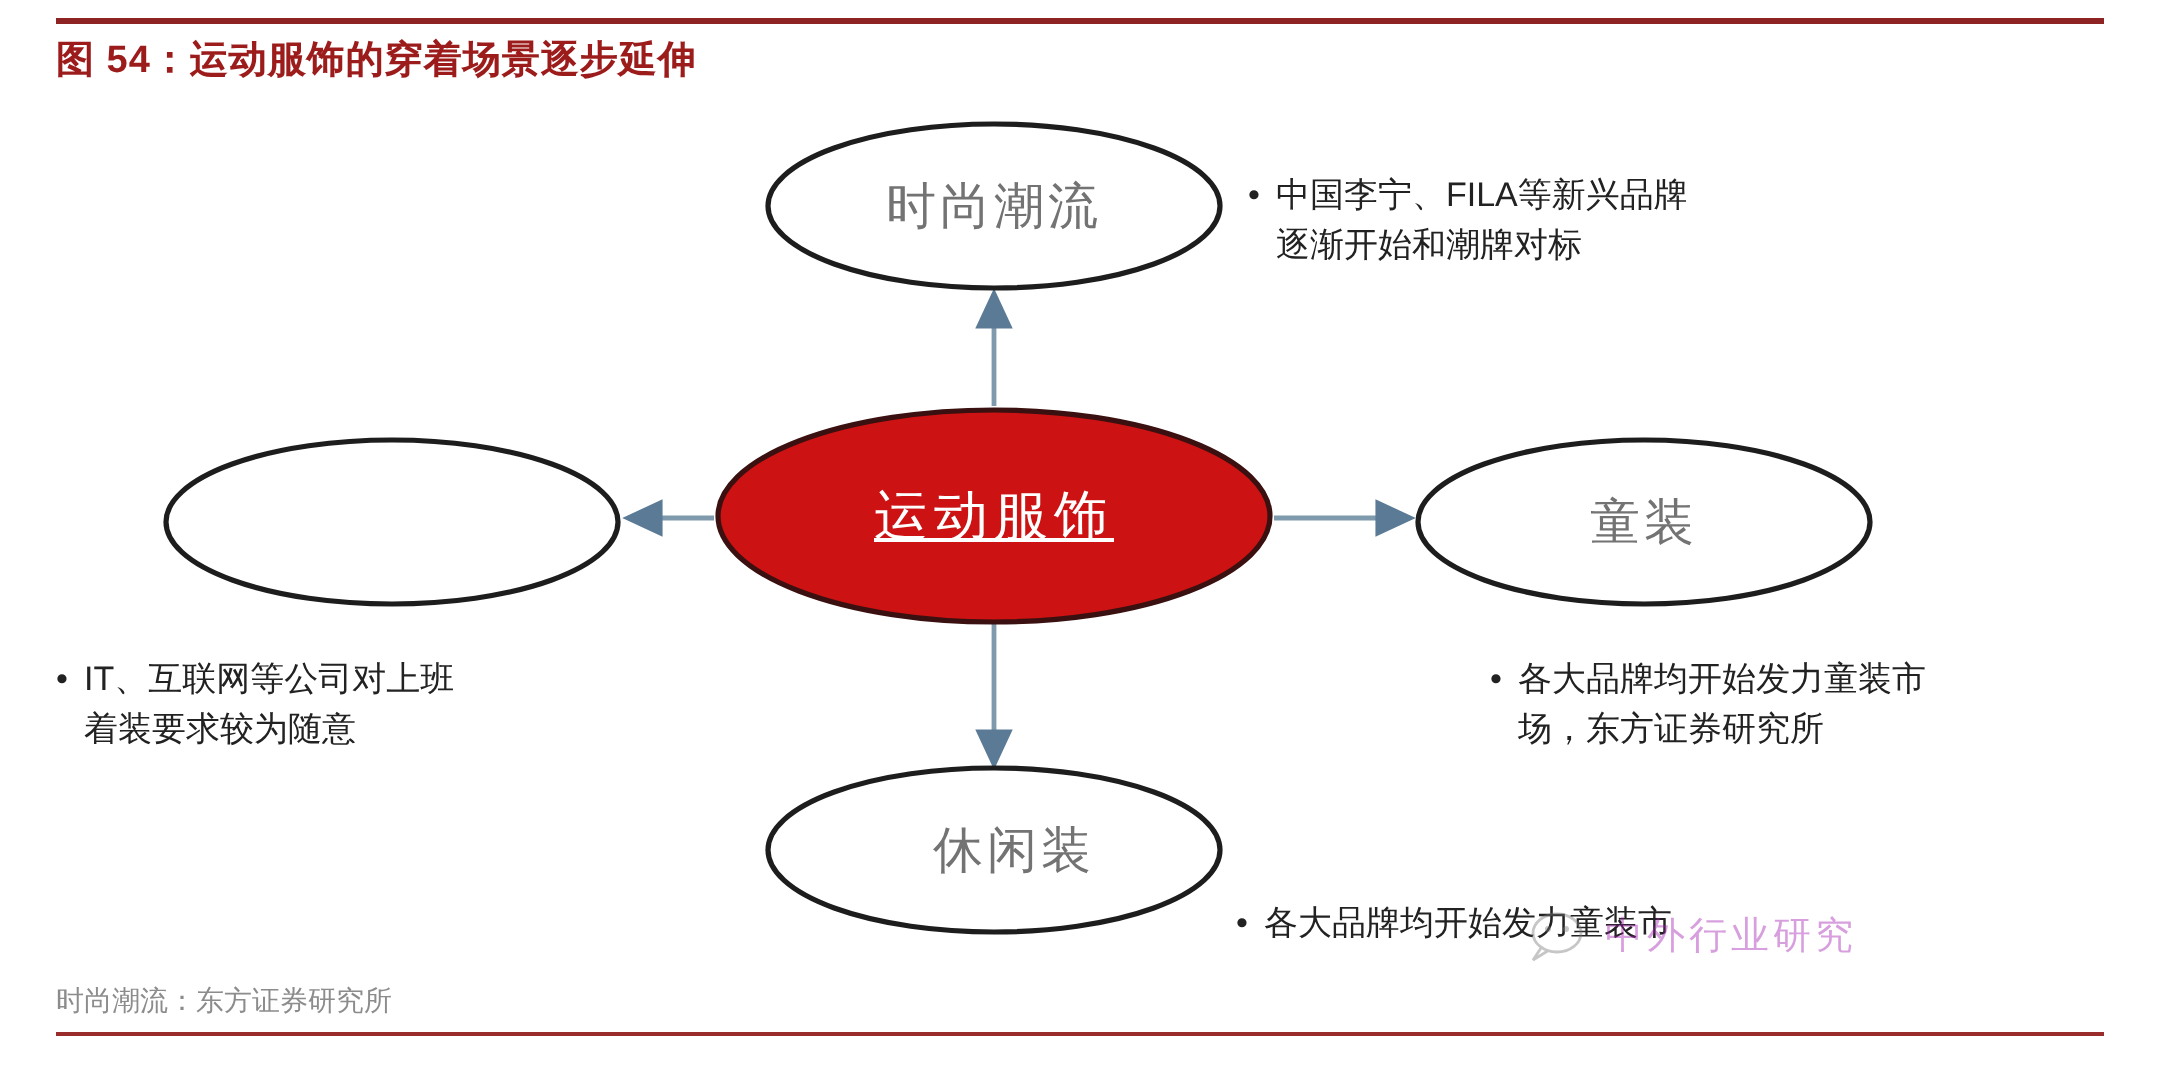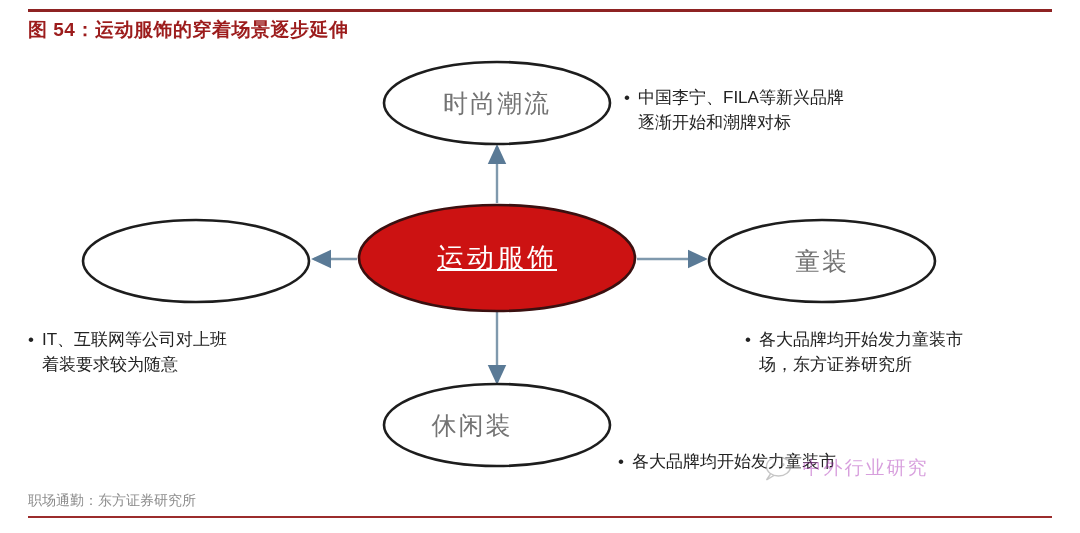--- a/index.html
+++ b/index.html
@@ -143,21 +143,21 @@
     <ellipse cx="497" cy="425" rx="113" ry="41" fill="#ffffff" stroke="#1d1d1d" stroke-width="2.6"></ellipse>
 
     <ellipse cx="497" cy="258" rx="138" ry="53" fill="#CC1212" stroke="#3a1010" stroke-width="2.6"></ellipse>
   </svg>
 
   <div class="node-label" style="left:497px; top:103px;">时尚潮流</div>
 
 
   <div class="node-label" style="left:822px; top:261px;">童装</div>
 
-  <div class="node-label" style="left:472px; top:425px;">休闲装</div>
+  <div class="node-label" style="left:507px; top:425px;">休闲装</div>
 
   <div class="node-label center" style="left:497px; top:258px;">运动服饰</div>
 
   <div class="callout" style="left:624px; top:86px; width:300px;">
     <span class="dot">•</span>
     <span class="ctext">中国李宁、FILA等新兴品牌
 逐渐开始和潮牌对标</span>
   </div>
 
   <div class="callout" style="left:28px; top:328px; width:300px;">
@@ -180,17 +180,17 @@
   <div class="watermark">
     <svg width="34" height="28" viewBox="0 0 34 28">
       <ellipse cx="17" cy="12.5" rx="12" ry="9.5" fill="none" stroke="#7a7a7a" stroke-width="1.4"></ellipse>
       <path d="M9 20 L5 26 L12.5 21.4" fill="none" stroke="#7a7a7a" stroke-width="1.4"></path>
       <circle cx="12.5" cy="10.5" r="1.5" fill="#7a7a7a"></circle>
       <circle cx="21.5" cy="10.5" r="1.5" fill="#7a7a7a"></circle>
     </svg>
     <span class="wm-text">中外行业研究</span>
   </div>
 
-  <div class="source-note">职场通勤：东方证券研究所</div>
+  <div class="source-note">时尚潮流：东方证券研究所</div>
 
   <div class="rule rule-bottom"></div>
 
 </div>
 
 </body></html>

